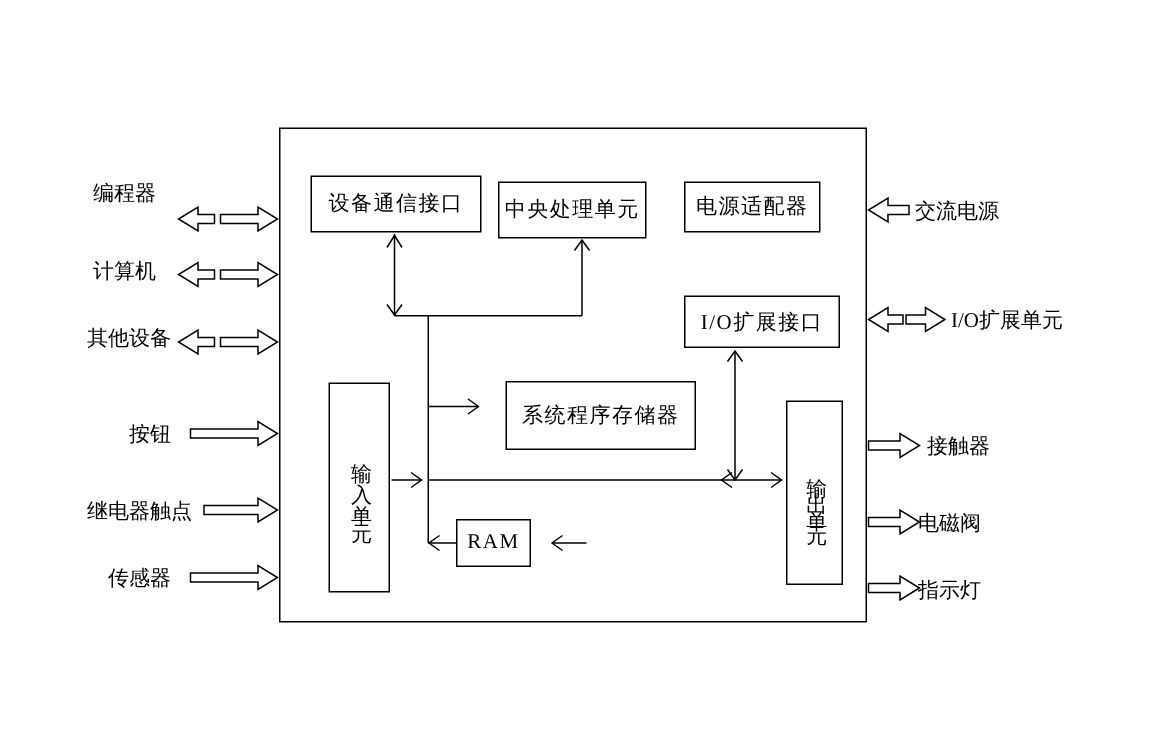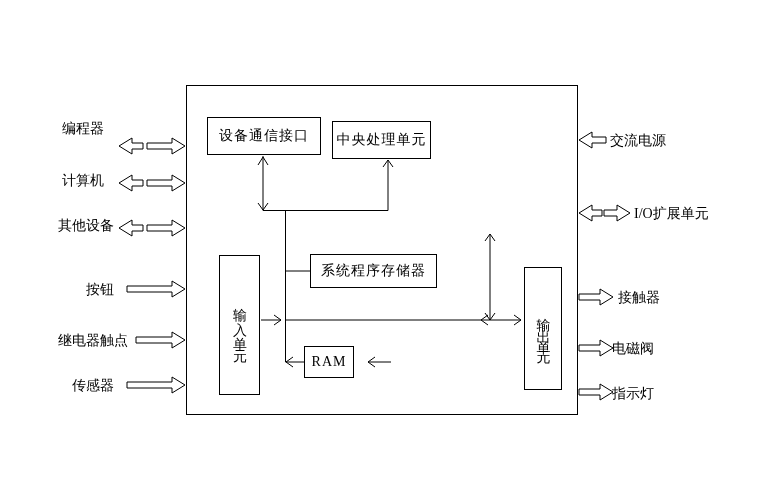--- a/index.html
+++ b/index.html
@@ -87,23 +87,25 @@
       <polygon points="579,389 600,389 600,384 613,392 600,400 600,395 579,395"></polygon>
     </g>
   </svg>
 
   <div class="outer" style="left:186px;top:85px;width:392px;height:330px"></div>
 
   <div class="box" style="left:332px;top:121px;width:99px;height:38px">中央处理单元</div>
 
   <div class="box" style="left:207px;top:117px;width:114px;height:38px">设备通信接口</div>
 
+  <div class="box" style="left:456px;top:121px;width:91px;height:34px">电源适配器</div>
 
+  <div class="box" style="left:456px;top:197px;width:104px;height:35px">I/O扩展接口</div>
 
-  <div class="box" style="left:310px;top:254px;width:127px;height:34px">系统程序存储器</div>
+  <div class="box" style="left:337px;top:254px;width:127px;height:46px">系统程序存储器</div>
 
   <div class="box vbox" style="left:219px;top:255px;width:41px;height:140px">
     <span>输入单元</span>
   </div>
 
   <div class="box" style="left:304px;top:346px;width:50px;height:32px">RAM</div>
 
 
   <div class="box vbox out" style="left:524px;top:267px;width:38px;height:123px">
     <span>输出单元</span>

